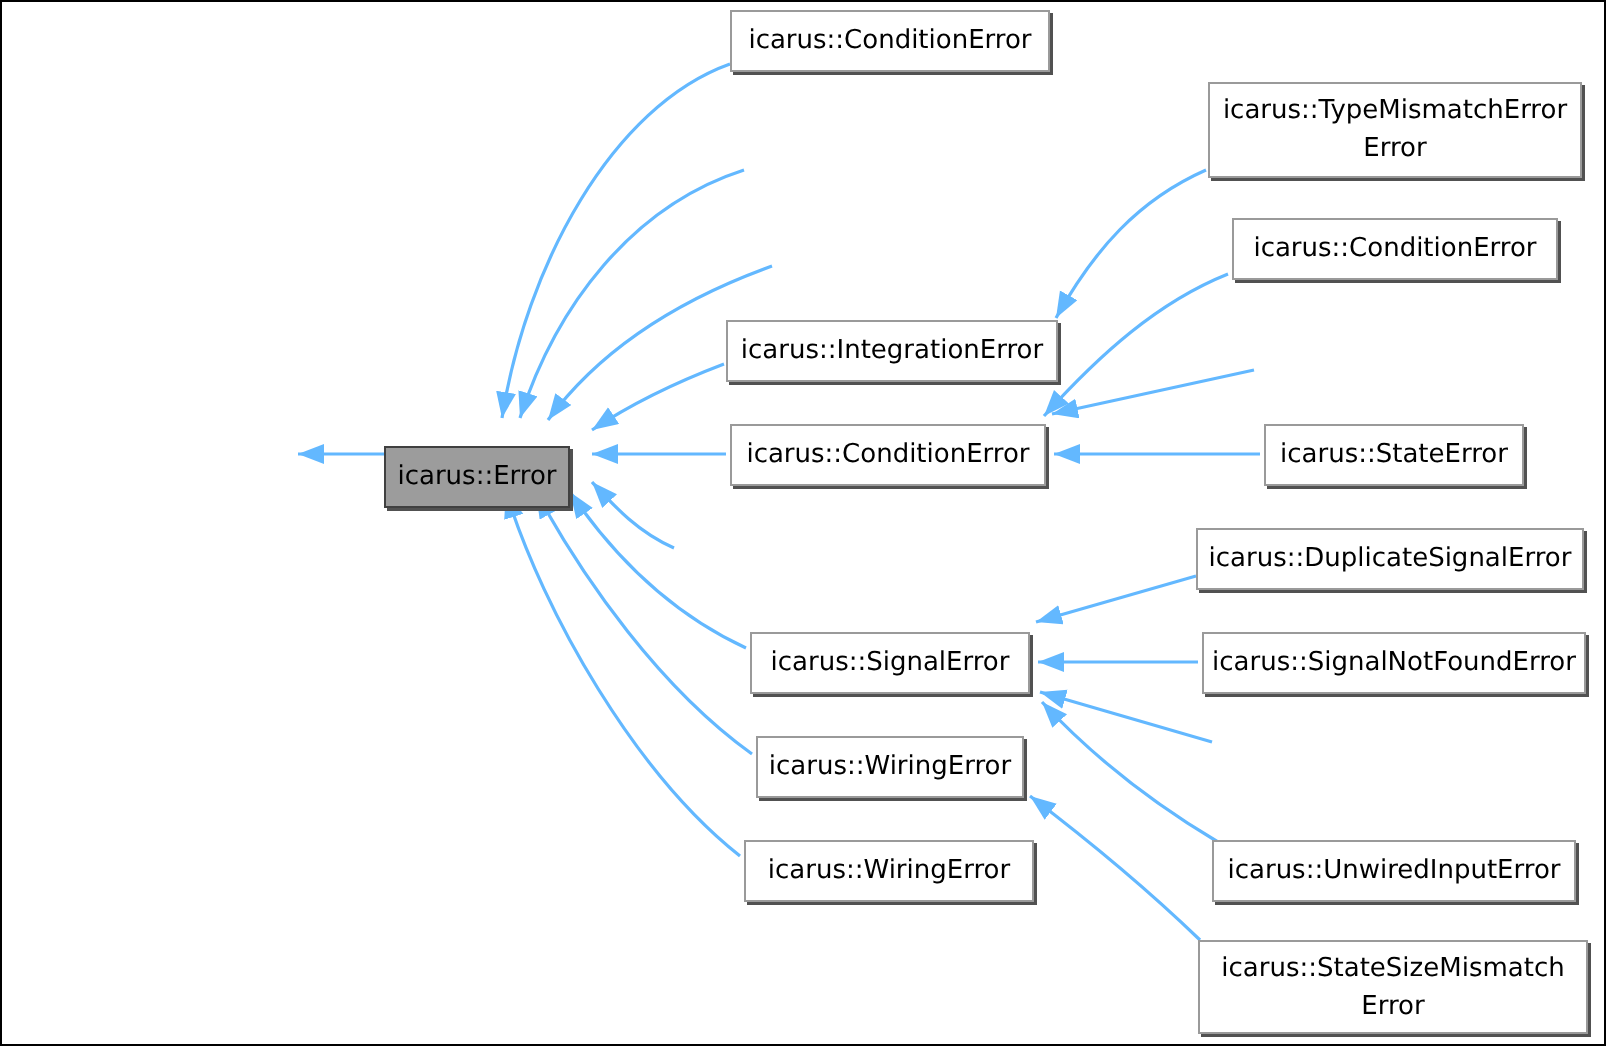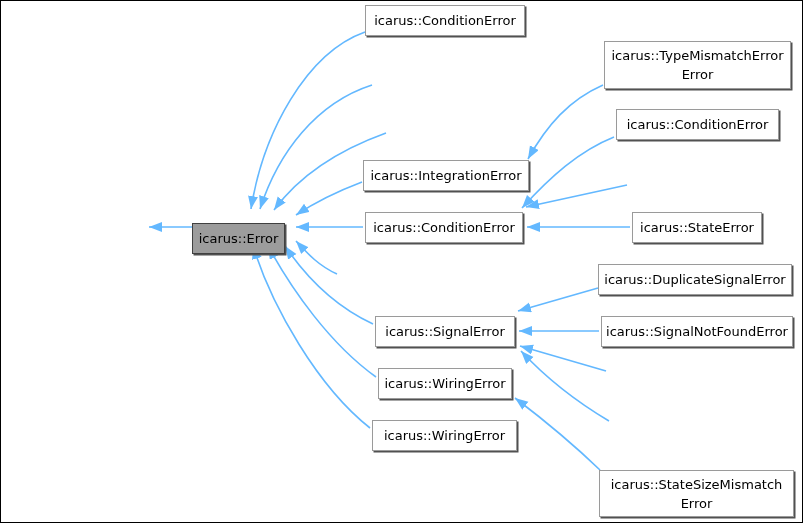--- a/index.html
+++ b/index.html
@@ -116,17 +116,18 @@
   <div class="node" style="left:615px;top:108px;width:163px;height:31px">icarus::ConditionError</div>
 
 
   <div class="node" style="left:631px;top:211px;width:130px;height:31px">icarus::StateError</div>
 
   <div class="node" style="left:597px;top:263px;width:194px;height:31px">icarus::DuplicateSignalError</div>
 
   <div class="node" style="left:600px;top:315px;width:192px;height:31px">icarus::SignalNotFoundError</div>
 
 
+  <div class="node" style="left:605px;top:419px;width:182px;height:31px">icarus::UnwiredInputError</div>
 
   <div class="node" style="left:598px;top:469px;width:195px;height:47px">icarus::StateSizeMismatch
 Error</div>
 
 </div>
 
 </body></html>

